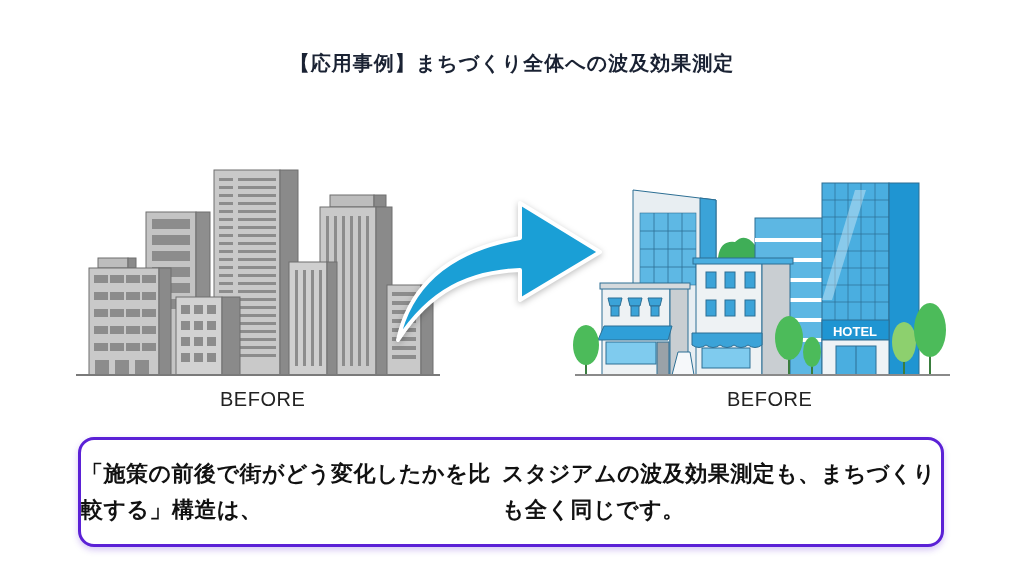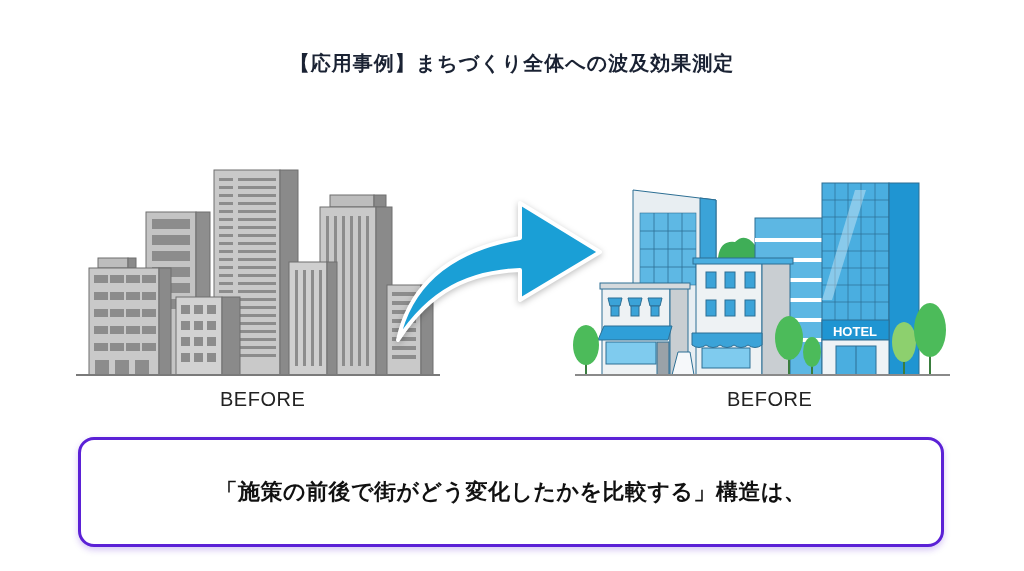--- a/index.html
+++ b/index.html
@@ -283,13 +283,14 @@
     </g>
     <line x1="575" y1="375" x2="950" y2="375" stroke="#8a8a8a" stroke-width="2"></line>
   </g>
 </svg>
 
 <div class="label label-before">BEFORE</div>
 <div class="label label-after">BEFORE</div>
 
 <div class="callout">
   <div class="callout-line">「施策の前後で街がどう変化したかを比較する」構造は、</div>
+  <div class="callout-line">スタジアムの波及効果測定も、まちづくりも全く同じです。</div>
 </div>
 
 </body></html>

